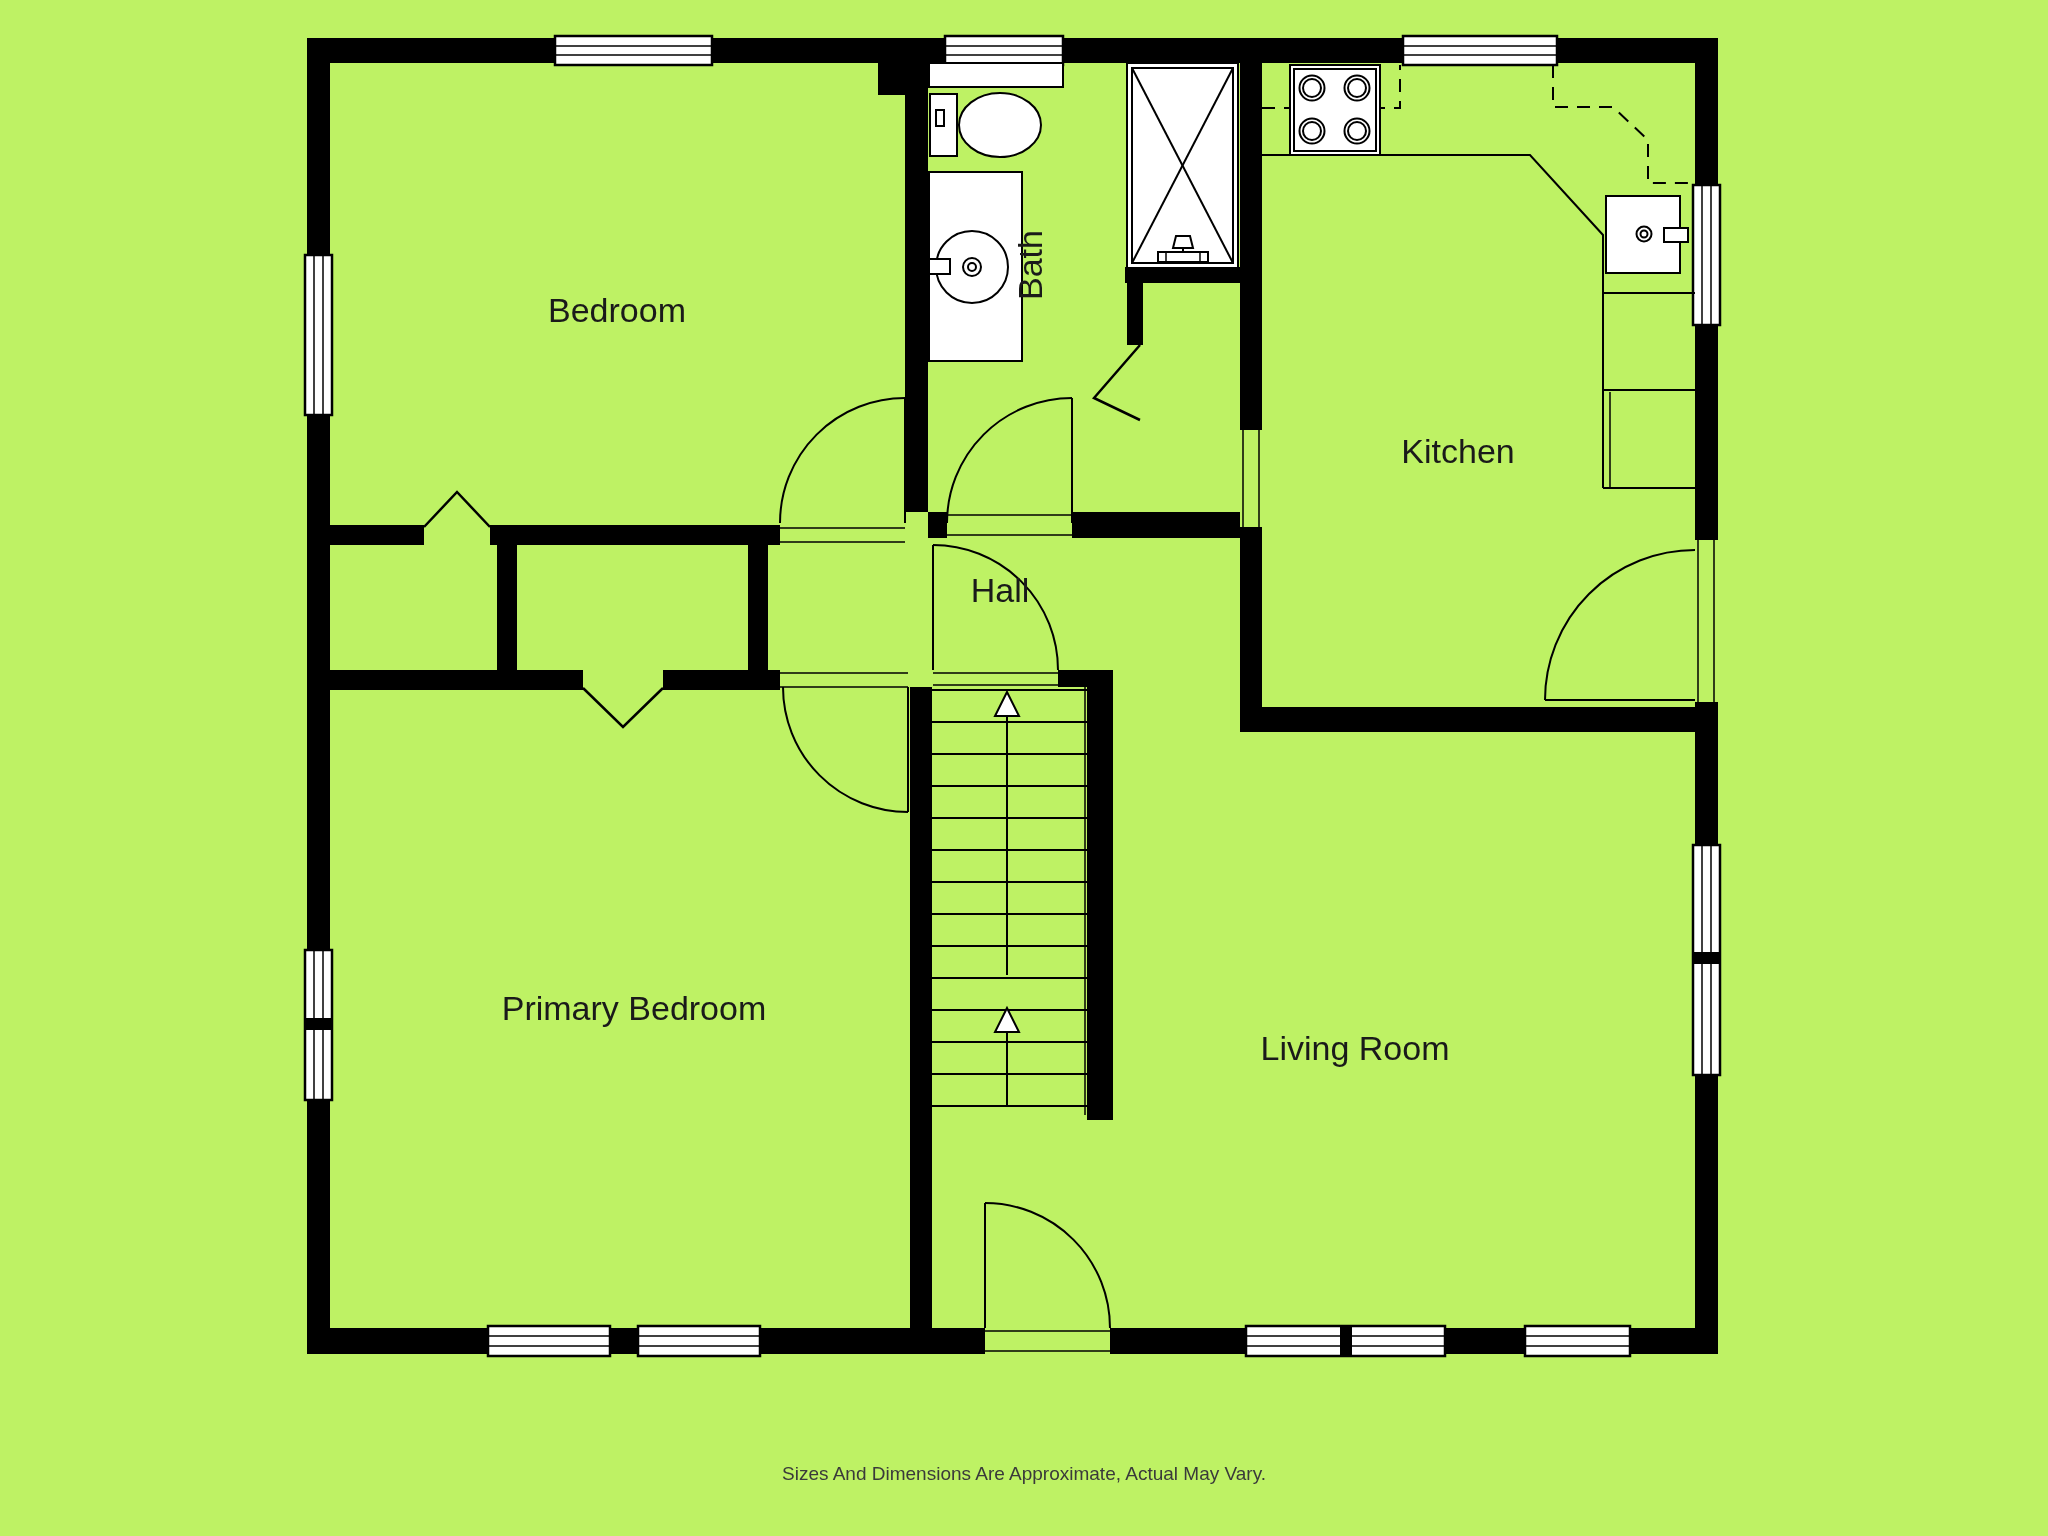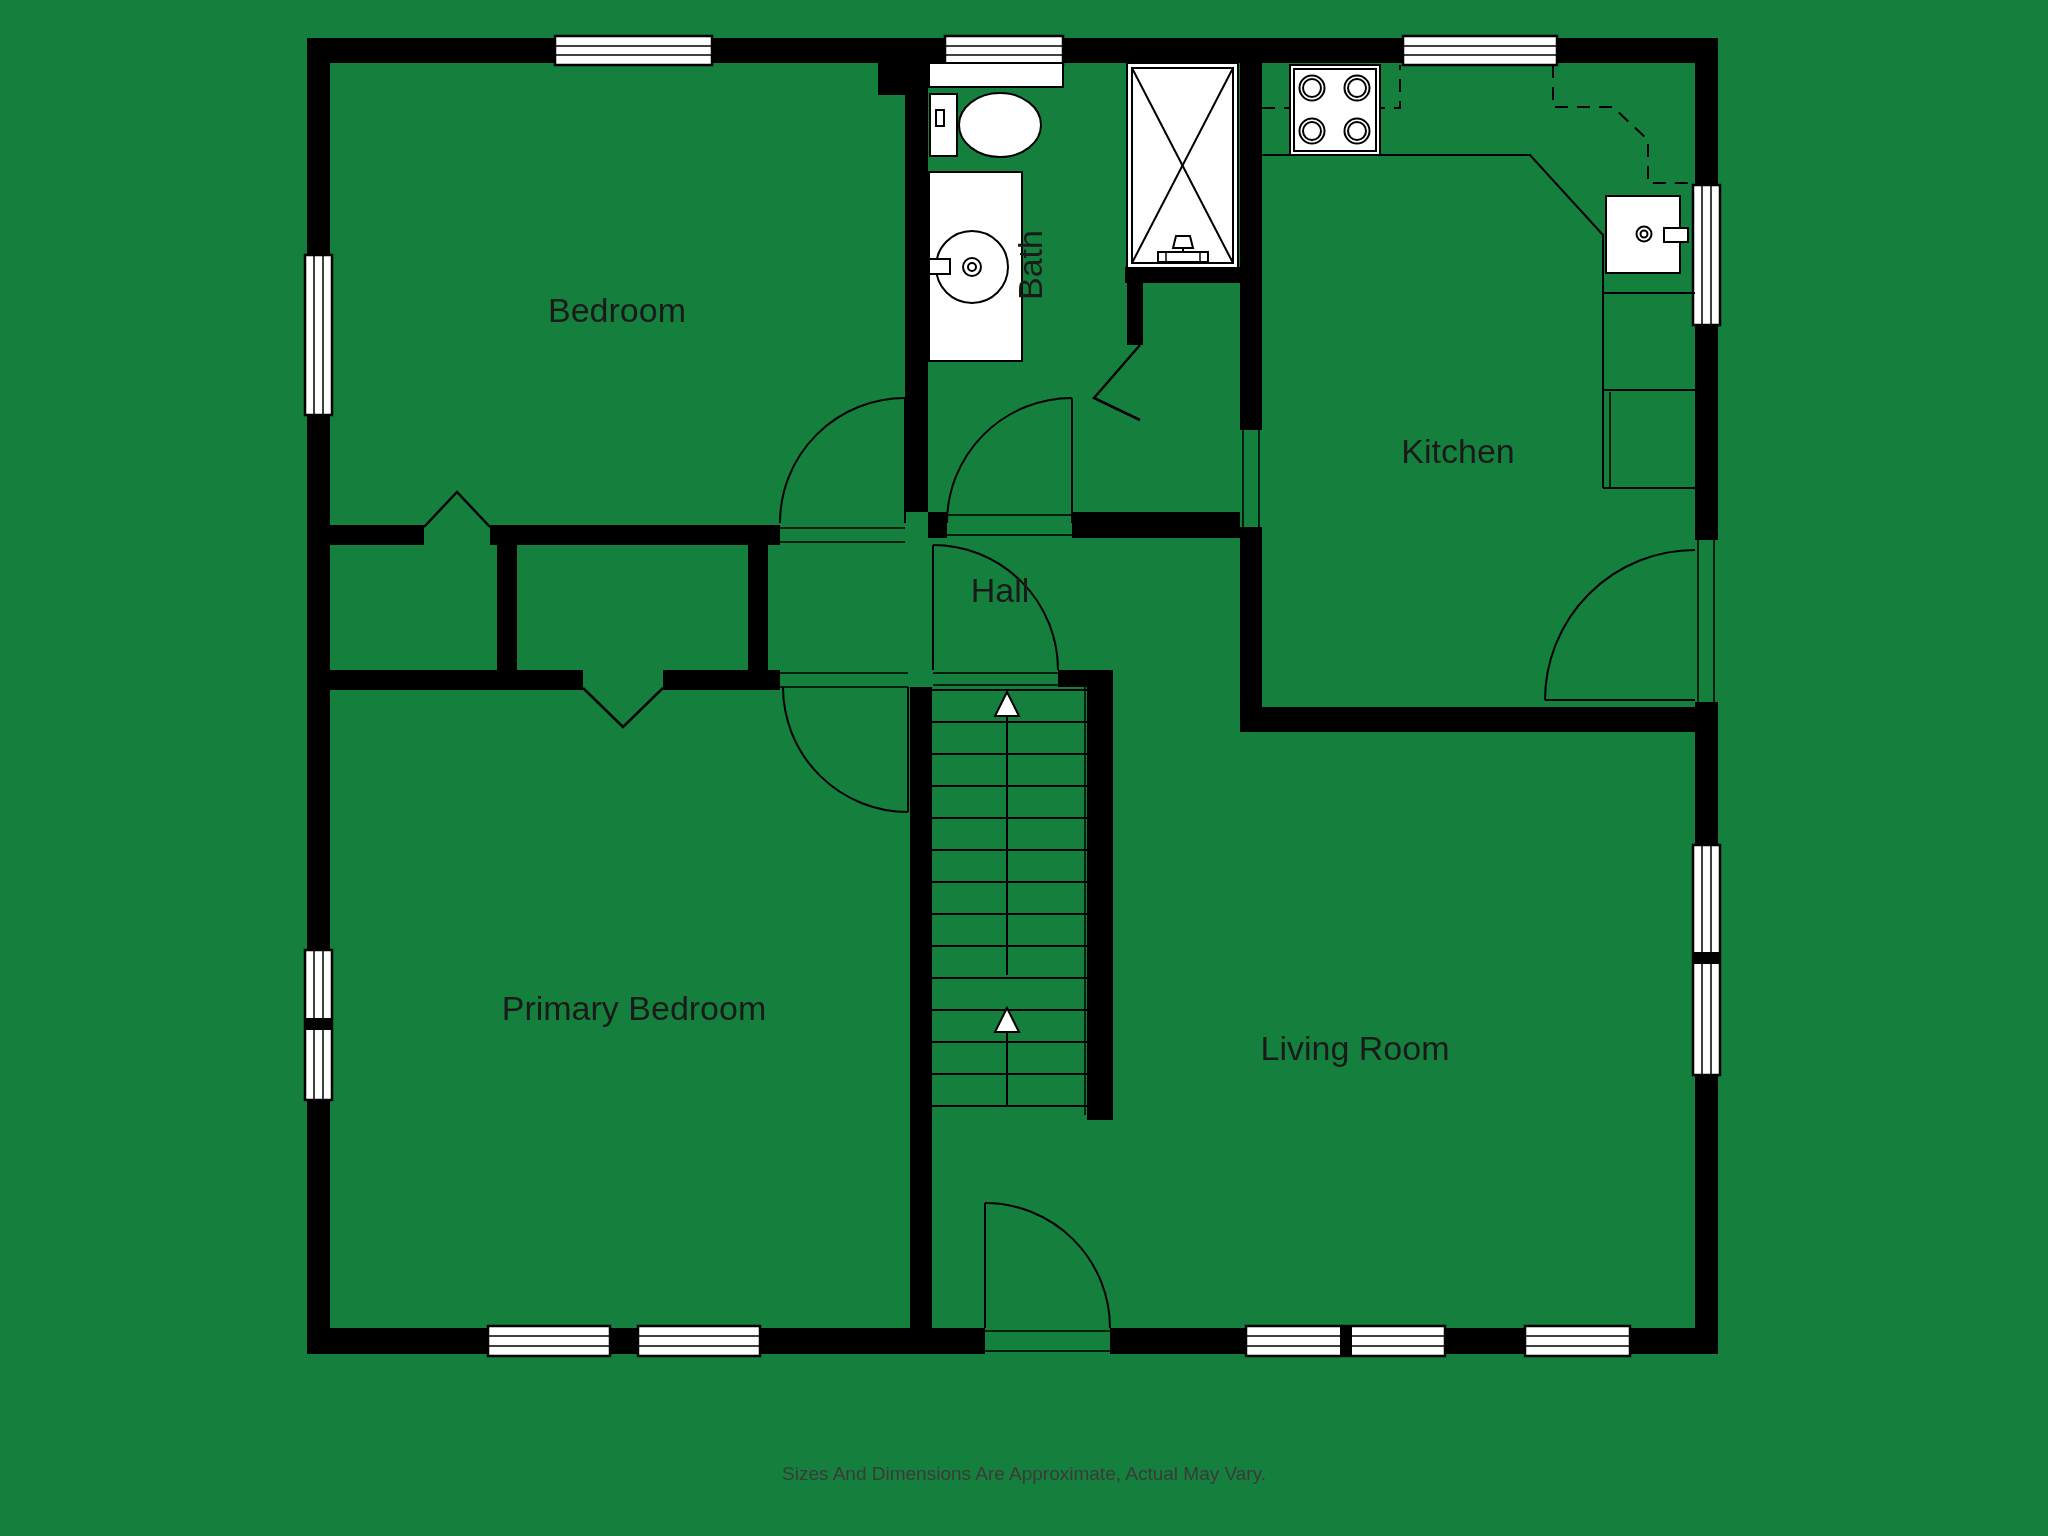--- a/index.html
+++ b/index.html
@@ -1,16 +1,16 @@
 <!DOCTYPE html>
 <html><head>
 <meta charset="utf-8">
 <style>
   html,body{margin:0;padding:0;background:#ffffff;}
-  .stage{position:relative;width:2048px;height:1536px;background:#15803d;overflow:hidden;
+  .stage{position:relative;width:2048px;height:1536px;background:#bef264;overflow:hidden;
          font-family:"Liberation Sans", sans-serif;}
   svg{display:block;}
   .room-label{font-family:"Liberation Sans", sans-serif;font-size:34px;fill:#1a1a1a;}
   .footer-label{font-family:"Liberation Sans", sans-serif;font-size:19px;fill:#3a3a3a;}
   .wall{fill:#000000;}
   .ln{stroke:#000000;stroke-width:2;fill:none;}
   .thin{stroke:#000000;stroke-width:1.5;fill:none;}
   .fixture{stroke:#000000;stroke-width:2;fill:#ffffff;}
   .winframe{stroke:#000000;stroke-width:2.5;fill:#ffffff;}
   .arc{stroke:#000000;stroke-width:2;fill:none;}

